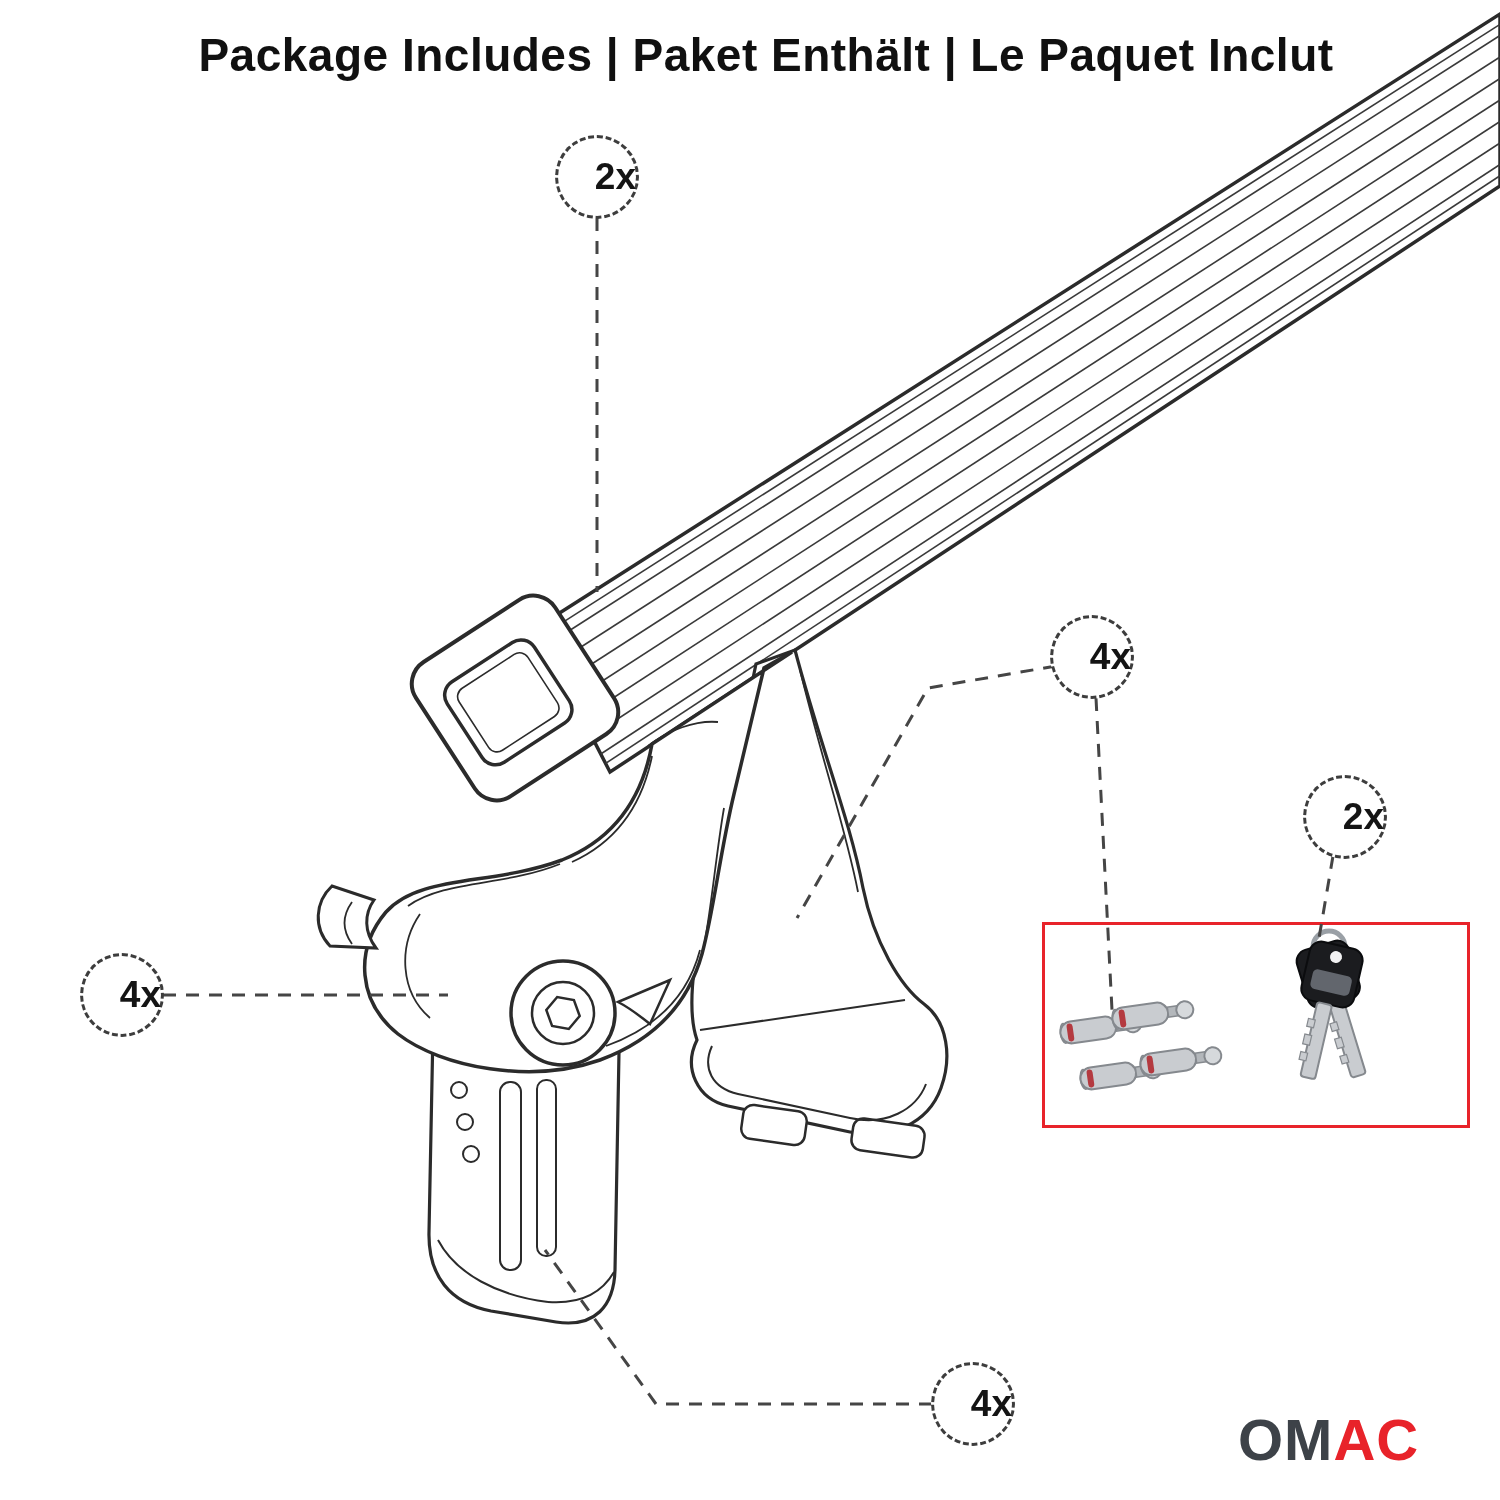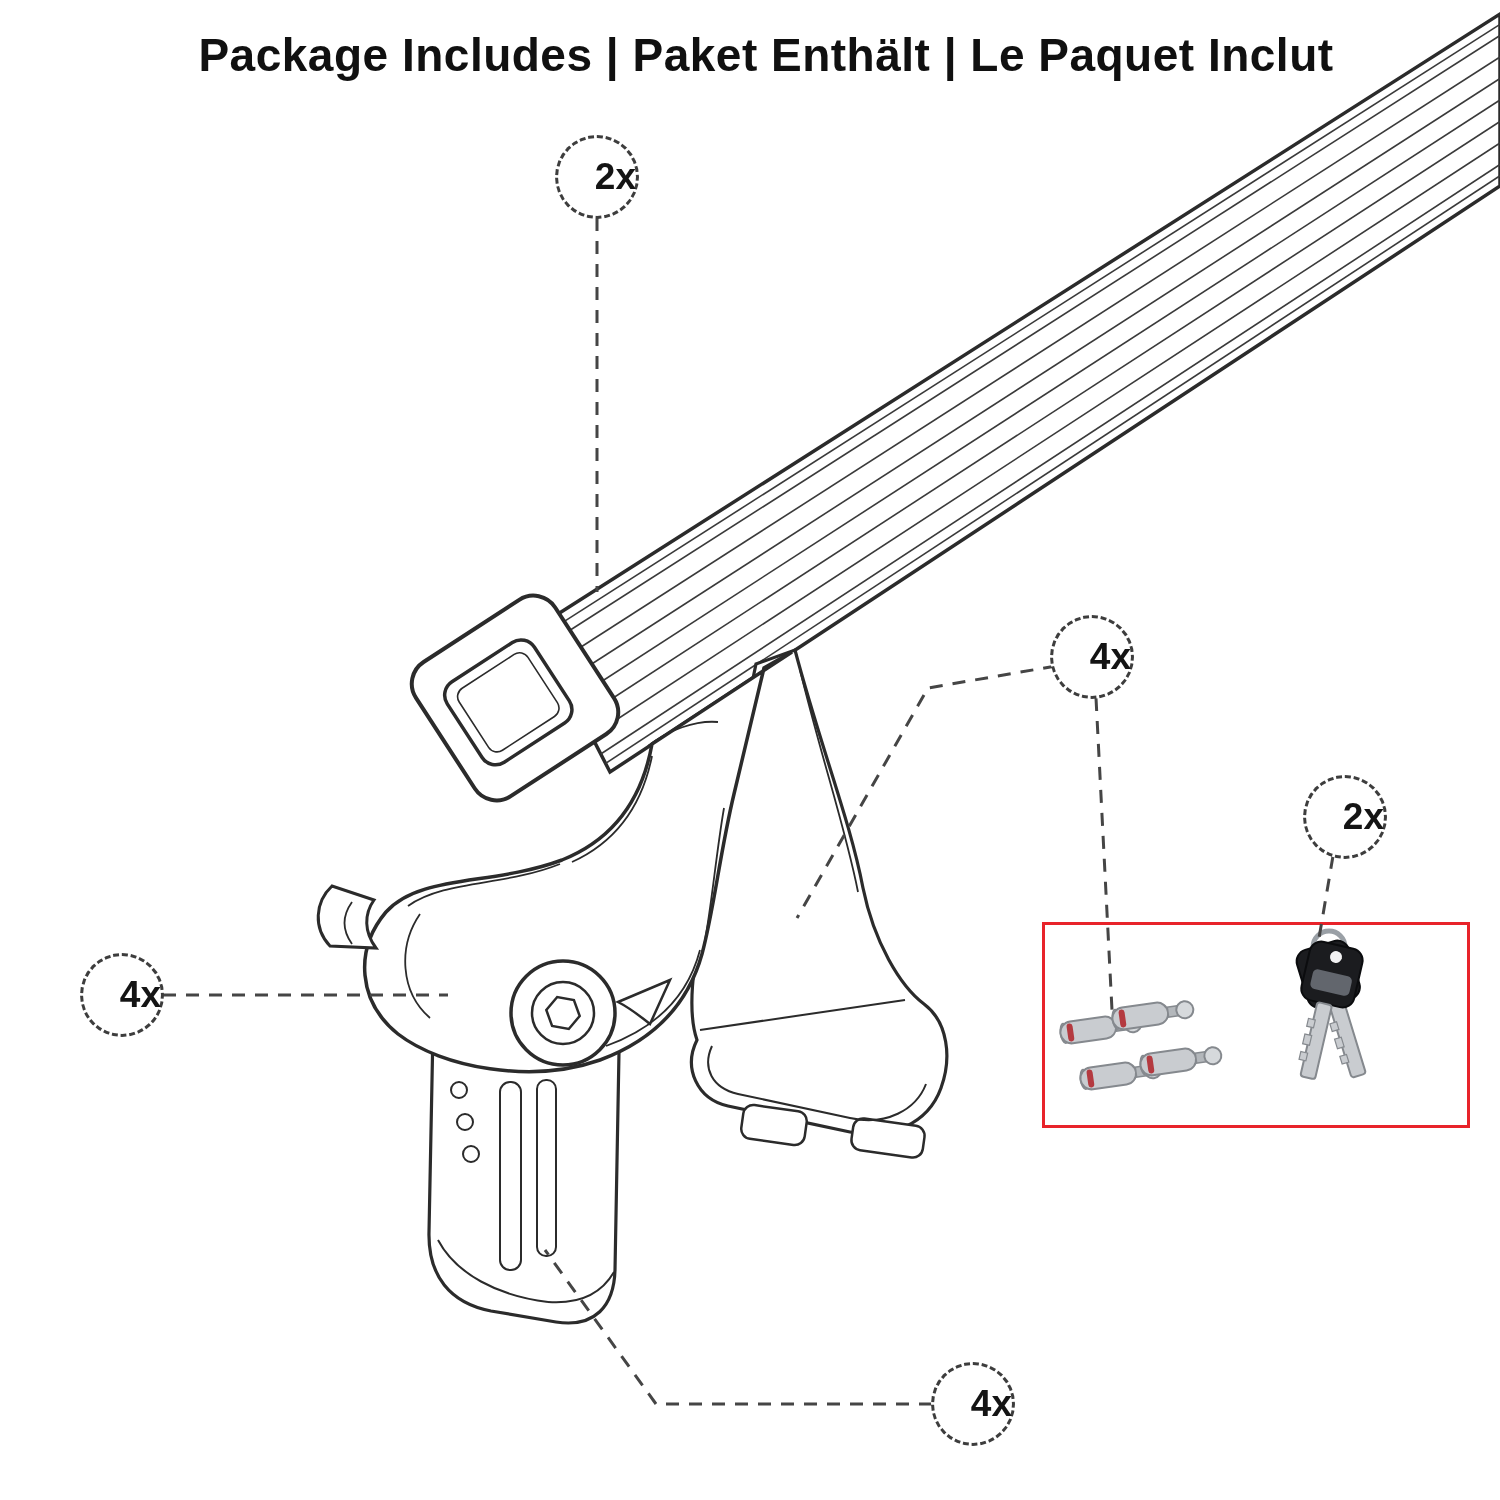--- a/index.html
+++ b/index.html
@@ -146,14 +146,17 @@
   <div class="callout" style="left:1303px;top:775px;">
     <span>2x</span>
   </div>
   <div class="callout" style="left:80px;top:953px;">
     <span>4x</span>
   </div>
   <div class="callout" style="left:931px;top:1362px;">
     <span>4x</span>
   </div>
 
+  <div class="logo">
+    <span>OM</span><span class="red">AC</span>
+  </div>
 
 </div>
 
 </body></html>

